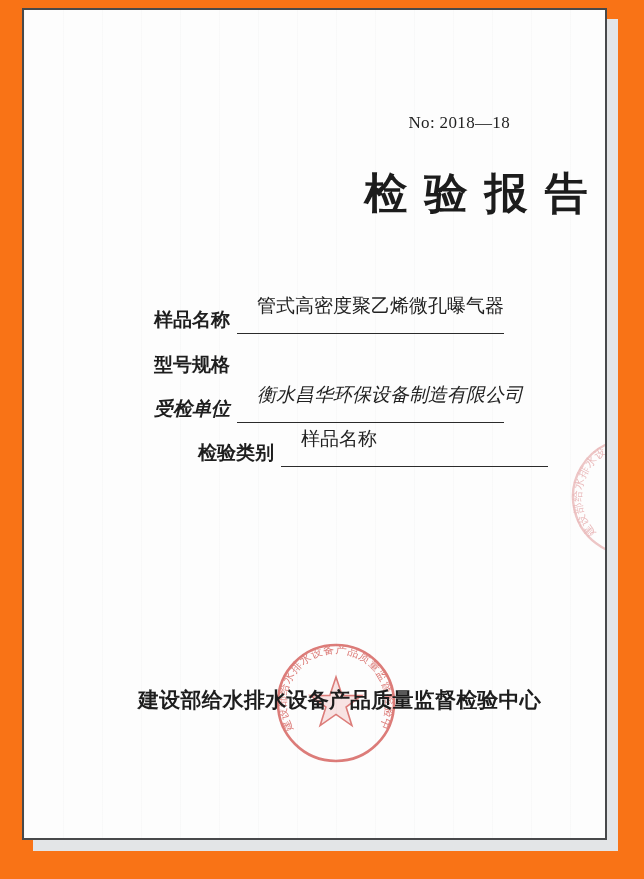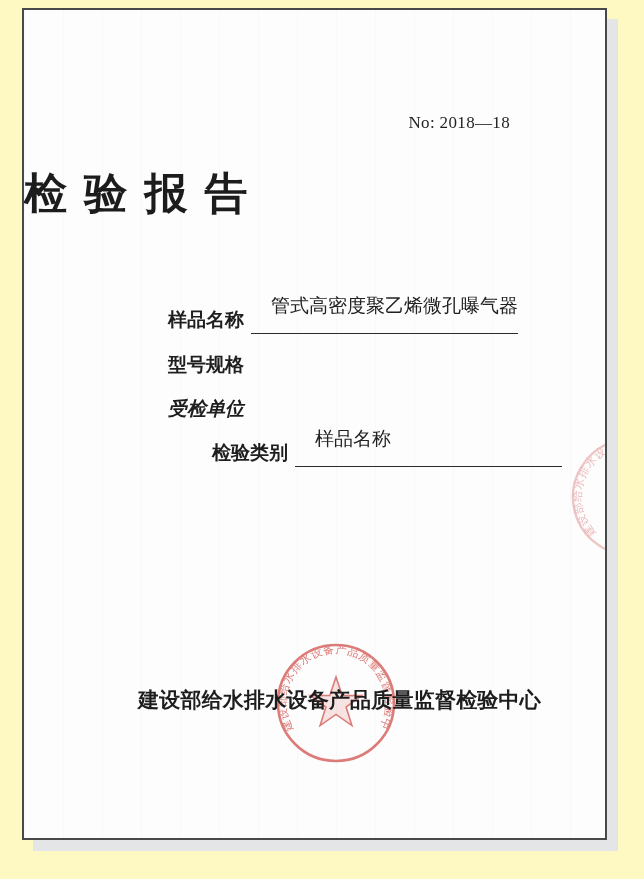--- a/index.html
+++ b/index.html
@@ -7,21 +7,21 @@
   body {
     width: 644px; height: 879px;
     font-family: "Liberation Sans", sans-serif;
     color: #212121;
     overflow: hidden;
     position: relative;
   }
   .scan-canvas {
     position: absolute; left: 0; top: 0;
     width: 644px; height: 879px;
-    background: #fef9c3;
+    background: #f97316;
   }
   .page {
     position: absolute;
     left: 22px; top: 8px;
     width: 585px; height: 832px;
     background:
       repeating-linear-gradient(90deg,
         rgba(120,125,130,0.035) 0 1px,
         rgba(0,0,0,0) 1px 39px),
       #fdfdfd;
@@ -34,32 +34,32 @@
     top: 103px; right: 95px;
     font-family: "Liberation Serif", serif;
     font-size: 17px;
     letter-spacing: 0.02em;
     color: #1f1f1f;
   }
   .report-title {
     position: absolute;
     top: 156px; left: 0;
     width: 100%;
-    text-align: left;
+    text-align: right;
     font-size: 43px;
     font-weight: bold;
     letter-spacing: 0.40em;
     line-height: 1.3;
     color: #1c1c1c;
     white-space: nowrap;
   }
   .field-block { position: absolute; left: 130px; top: 0; }
   .field-row {
     position: absolute;
-    left: 14px;
+    left: 0;
     display: flex;
     align-items: flex-end;
     height: 28px;
     white-space: nowrap;
   }
   .field-row.r1 { top: 296px; }
   .field-row.r2 { top: 341px; gap: 32px; }
   .field-row.r3 { top: 385px; font-style: italic; }
   .field-row.r4 { top: 429px; margin-left: 44px; }
   .field-label {
@@ -111,20 +111,21 @@
     <div class="field-block">
       <div class="field-row r1">
         <div class="field-label">样品名称</div>
         <div class="field-value">管式高密度聚乙烯微孔曝气器</div>
       </div>
       <div class="field-row r2">
         <div class="field-label">型号规格</div>
       </div>
       <div class="field-row r3">
         <div class="field-label">受检单位</div>
+        <div class="field-value">衡水昌华环保设备制造有限公司</div>
       </div>
       <div class="field-row r4">
         <div class="field-label">检验类别</div>
         <div class="field-value">样品名称</div>
       </div>
     </div>
 
     <div class="issuing-org">建设部给水排水设备产品质量监督检验中心</div>
 
     <svg class="seal center-seal" width="150" height="150" viewBox="0 0 150 150">

